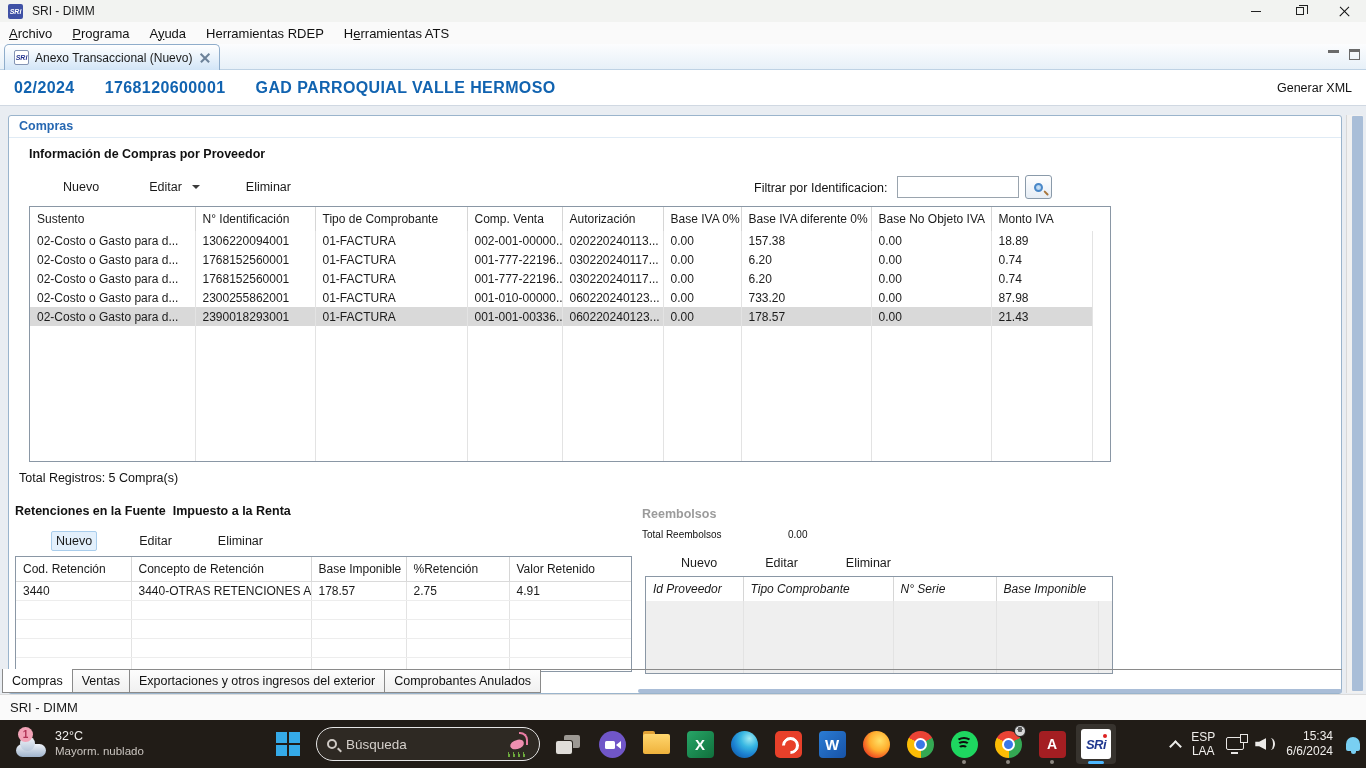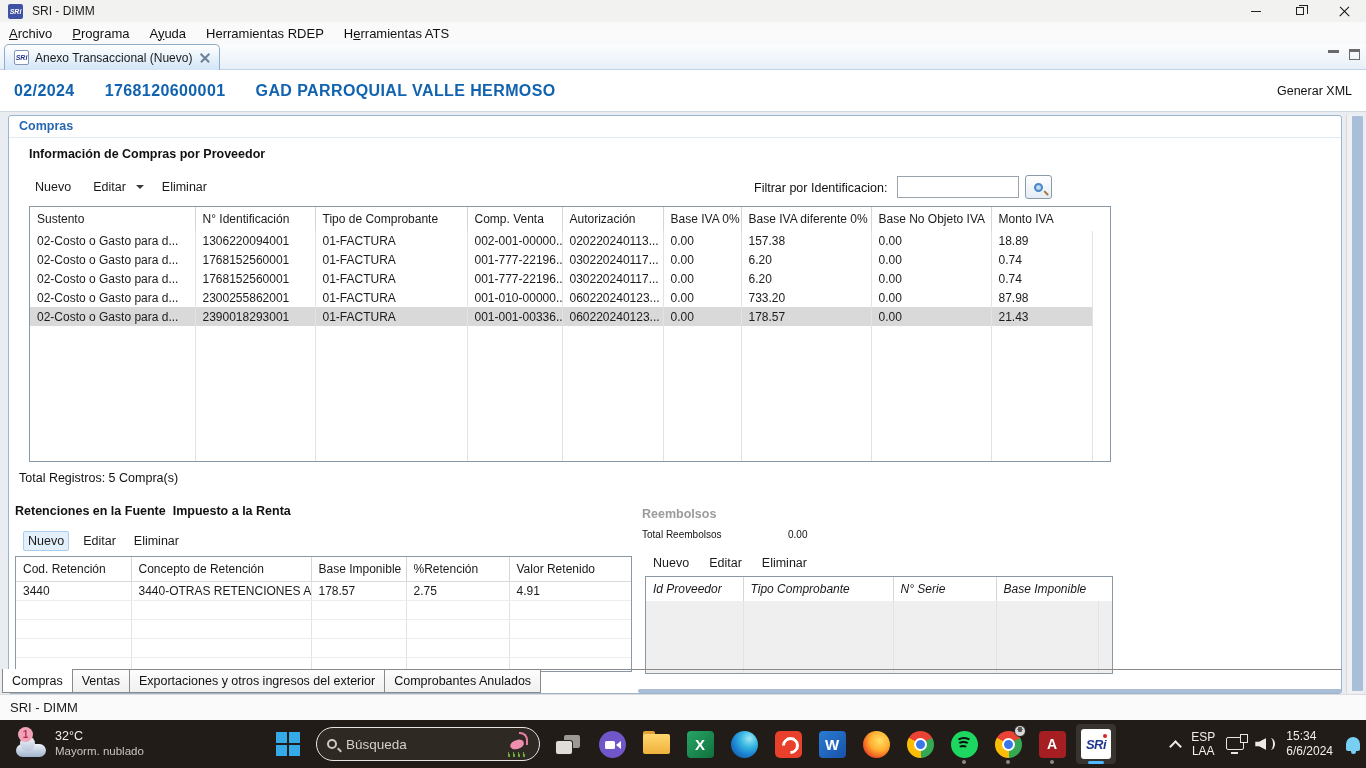--- a/index.html
+++ b/index.html
@@ -33,34 +33,34 @@
     font-size:7px;font-weight:bold;font-style:italic;display:flex;align-items:center;justify-content:center;flex:0 0 auto;}
   .view-tab-label{font-size:12px;color:#1a1a1a;white-space:nowrap;}
   .tab-close{position:relative;width:10px;height:10px;margin-left:2px;}
   .tab-close::before,.tab-close::after{content:'';position:absolute;left:-1px;top:4px;width:12px;height:1.6px;background:#6c8299;}
   .tab-close::before{transform:rotate(45deg);} .tab-close::after{transform:rotate(-45deg);}
   .strip-btns{position:absolute;right:6px;top:5px;display:flex;gap:10px;}
   .vmin{width:11px;height:4px;border-bottom:3px solid #6a6a6a;}
   .vmax{width:11px;height:11px;border:1px solid #6a6a6a;border-top:3px solid #6a6a6a;}
 
   
-  .doc-header{position:absolute;left:0;top:70px;width:1366px;height:42px;background:#fff;border-bottom:1px solid #d0d8e2;
+  .doc-header{position:absolute;left:0;top:70px;width:1366px;height:36px;background:#fff;border-bottom:1px solid #d0d8e2;
     display:flex;align-items:center;padding-left:14px;gap:30px;}
   .doc-header .blue{font-size:16px;font-weight:bold;color:#1163b0;letter-spacing:.4px;}
   .generate-xml{margin-left:auto;margin-right:14px;font-size:12.5px;color:#111;font-weight:normal;}
 
   
   .content{position:absolute;left:0;top:112px;width:1366px;height:582px;background:#e9edf2;}
   .groupbox{position:absolute;left:8px;top:3px;width:1334px;height:579px;background:#fff;border:1px solid #9ab4cc;border-radius:3px;}
   .group-header{position:absolute;left:0;top:0;right:0;height:22px;border-bottom:1px solid #e0ebf5;}
   .group-title{position:absolute;left:10px;top:3px;font-size:12.5px;font-weight:bold;color:#2768b2;}
   .compras-subtitle{position:absolute;left:20px;top:31px;font-size:12.5px;font-weight:bold;color:#111;}
 
   .toolbar{display:flex;align-items:center;font-size:12.5px;color:#1a1a1a;}
-  .tb-item{padding:2px 4px;}
+  .tb-item{padding:2px 4px;margin-left:28px;}
   .compras-toolbar{position:absolute;left:22px;top:62px;gap:14px;}
   .caret{width:0;height:0;border-left:4px solid transparent;border-right:4px solid transparent;border-top:4px solid #3a3a3a;margin-left:-8px;}
 
   .filter-label{position:absolute;left:745px;top:65px;font-size:12.5px;color:#111;}
   .filter-input{position:absolute;left:888px;top:60px;width:122px;height:22px;border:1px solid #9aa4ae;font-size:12px;padding:0 4px;outline:none;}
   .search-btn{position:absolute;left:1016px;top:59px;width:27px;height:24px;border:1px solid #8a9aaa;border-radius:3px;
     background:linear-gradient(#ffffff,#e6edf5);display:flex;align-items:center;justify-content:center;}
   .magnifier{position:relative;width:9px;height:9px;border:2px solid #4a88c8;border-radius:50%;background:radial-gradient(circle,#cfe4f7,#9cc4ea);}
   .magnifier::after{content:'';position:absolute;left:7px;top:7px;width:6px;height:2.4px;background:#a8763c;transform:rotate(45deg);border-radius:1px;}
 
@@ -179,21 +179,21 @@
   .tb-tray{position:absolute;right:6px;top:4px;height:40px;display:flex;align-items:center;gap:11px;}
   .chevron-up{width:9px;height:9px;border-left:2px solid #ececea;border-top:2px solid #ececea;transform:rotate(45deg);margin-top:4px;}
   .tray-lang{display:flex;flex-direction:column;align-items:center;line-height:14px;color:#f0eeec;font-size:12px;}
   .ic-network{position:relative;width:18px;height:13px;border:1.6px solid #e8e6e4;border-radius:2px;margin-top:-2px;}
   .ic-network::after{content:'';position:absolute;bottom:-5px;left:4px;width:7px;height:2px;background:#e8e6e4;}
   .ic-network::before{content:'';position:absolute;top:-4px;right:-5px;width:6px;height:7px;border:1.5px solid #e8e6e4;background:#211c17;}
   .ic-speaker{position:relative;width:20px;height:16px;}
   .ic-speaker::before{content:'';position:absolute;left:0;top:2px;width:11px;height:12px;background:#eceae8;
     clip-path:polygon(0 32%,35% 32%,100% 0,100% 100%,35% 68%,0 68%);}
   .ic-speaker::after{content:'';position:absolute;left:11px;top:2px;width:7px;height:12px;border-right:2px solid #eceae8;border-radius:50%;}
-  .tray-clock{display:flex;flex-direction:column;align-items:flex-start;line-height:15px;color:#f0eeec;font-size:12px;}
+  .tray-clock{display:flex;flex-direction:column;align-items:flex-end;line-height:15px;color:#f0eeec;font-size:12px;}
   .ic-bell{position:relative;width:14px;height:14px;background:#79cff2;border-radius:7px 7px 2px 2px;margin-left:2px;}
   .ic-bell::after{content:'';position:absolute;bottom:-3px;left:4.5px;width:5px;height:3px;background:#79cff2;border-radius:0 0 3px 3px;}
 </style>
 </head>
 <body>
 
 <div class="screen">
 
   <div class="titlebar">
     <div class="sri-mini">

